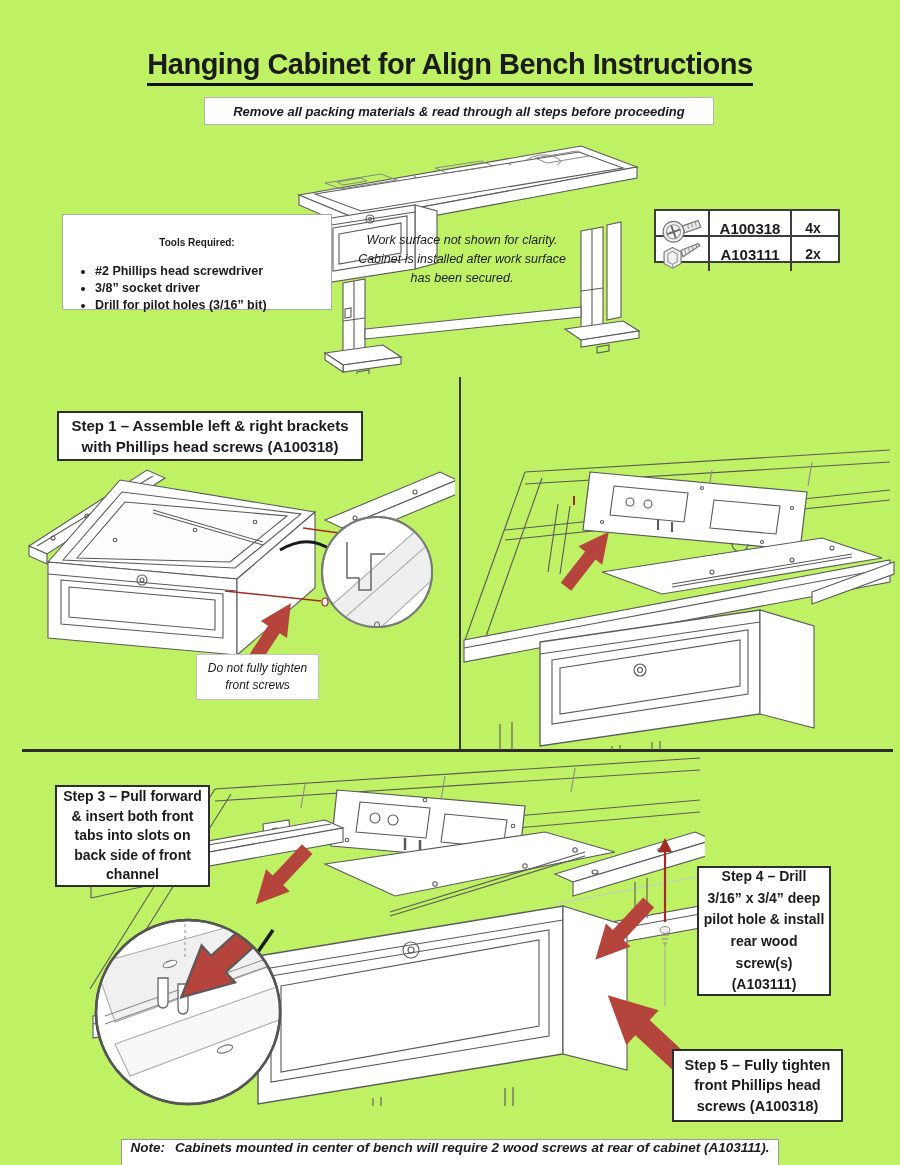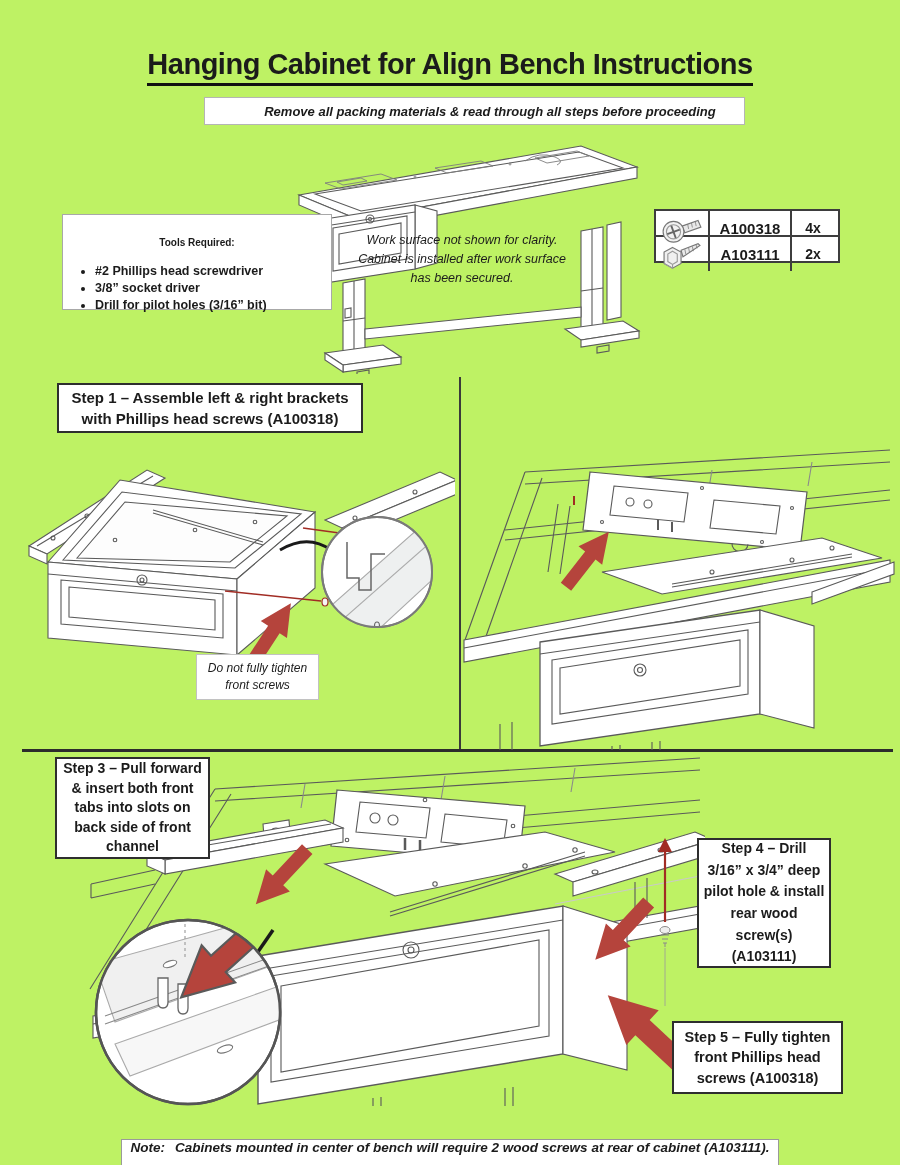--- a/index.html
+++ b/index.html
@@ -3,38 +3,38 @@
 <meta charset="utf-8">
 <style>
   html,body{margin:0;padding:0;background:#fff;}
   .page{position:relative;width:900px;height:1165px;background:#bef264;overflow:hidden;
         font-family:"Liberation Sans",sans-serif;color:#1b1b1b;}
   .abs{position:absolute;}
   .title{top:48px;left:0;width:900px;text-align:center;}
   .title span{display:inline-block;font-size:29px;font-weight:bold;letter-spacing:-0.5px;
         border-bottom:3px solid #111;padding-bottom:2px;}
   .banner{left:204px;top:97px;width:508px;height:26px;border:1px solid #b5b5b5;background:#fff;
-        display:flex;align-items:center;justify-content:center;font-size:13px;font-weight:bold;font-style:italic;padding-left:31px;}
+        display:flex;align-items:center;justify-content:center;font-size:13px;font-weight:bold;font-style:italic;}
   .tools{left:62px;top:214px;width:252px;height:82px;border:1px solid #a8a8a8;background:#fff;
         padding:6px 8px;box-sizing:content-box;}
   .tools h4{margin:16px;font-size:10px;text-align:center;}
   .tools ul{margin:4px 0 0 24px;padding:0;}
   .tools li{font-size:12.5px;font-weight:bold;margin-bottom:3px;}
   .worknote{left:348px;top:231px;width:228px;text-align:center;font-style:italic;font-size:12.5px;line-height:1.5;}
   .parts{left:654px;top:209px;width:182px;border:2px solid #3d3d3d;background:#fff;}
   .parts .row{display:grid;grid-template-columns:52px 82px 44px;height:24px;}
   .parts .row + .row{border-top:2px solid #3d3d3d;}
   .parts .cell{display:flex;align-items:center;justify-content:center;}
   .parts .cell + .cell{border-left:2px solid #3d3d3d;}
   .pn{font-size:15px;font-weight:bold;}
   .qty{font-size:14px;font-weight:bold;}
   .vdiv{left:459px;top:377px;width:2px;height:374px;background:#3a3a3a;}
   .hdiv{left:22px;top:749px;width:871px;height:3px;background:#2c2c2c;}
   .step-box{border:2px solid #2e2e2e;background:#fff;display:flex;align-items:center;justify-content:center;
-        text-align:center;font-weight:bold;line-height:1.4;padding:2px 4px;box-sizing:border-box;}
+        text-align:center;font-weight:bold;line-height:1.4;padding:2px 4px;box-sizing:border-box;margin-top:28px;}
   .step1{left:57px;top:383px;width:306px;height:50px;font-size:15px;}
   .step2{left:528px;top:383px;width:305px;height:50px;font-size:15px;}
   .step3{left:55px;top:757px;width:155px;height:102px;font-size:14px;}
   .step4{left:697px;top:838px;width:134px;height:130px;font-size:14px;line-height:1.55;}
   .step5{left:672px;top:1021px;width:171px;height:73px;font-size:14.5px;}
   .lbl{border:1px solid #c2c2c2;background:#fff;display:flex;align-items:center;justify-content:center;
         text-align:center;font-style:italic;font-size:12px;line-height:1.45;}
   .lbl1{left:196px;top:654px;width:121px;height:44px;}
   .lbl2{left:331px;top:654px;width:109px;height:44px;}
   .warn{left:688px;top:972px;width:152px;text-align:center;font-size:13px;font-weight:bold;font-style:italic;

